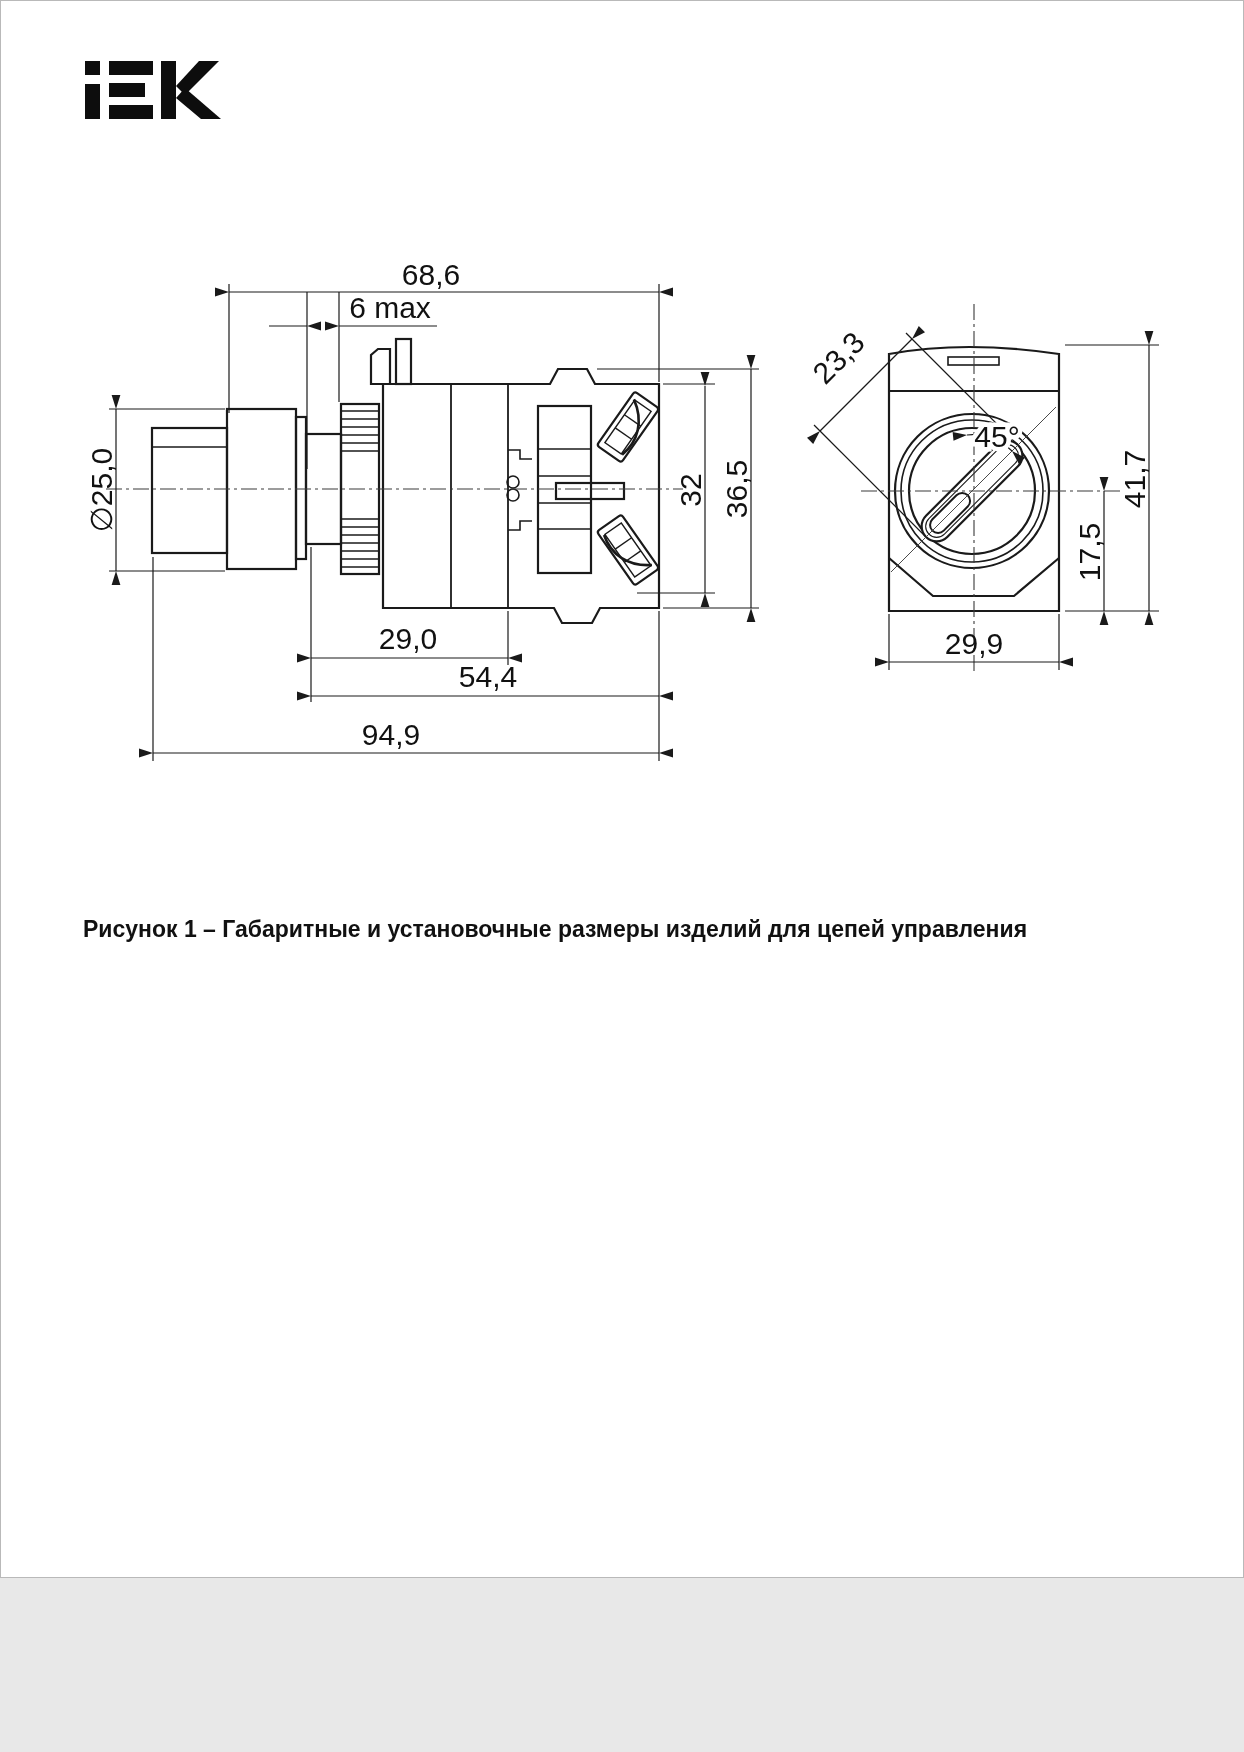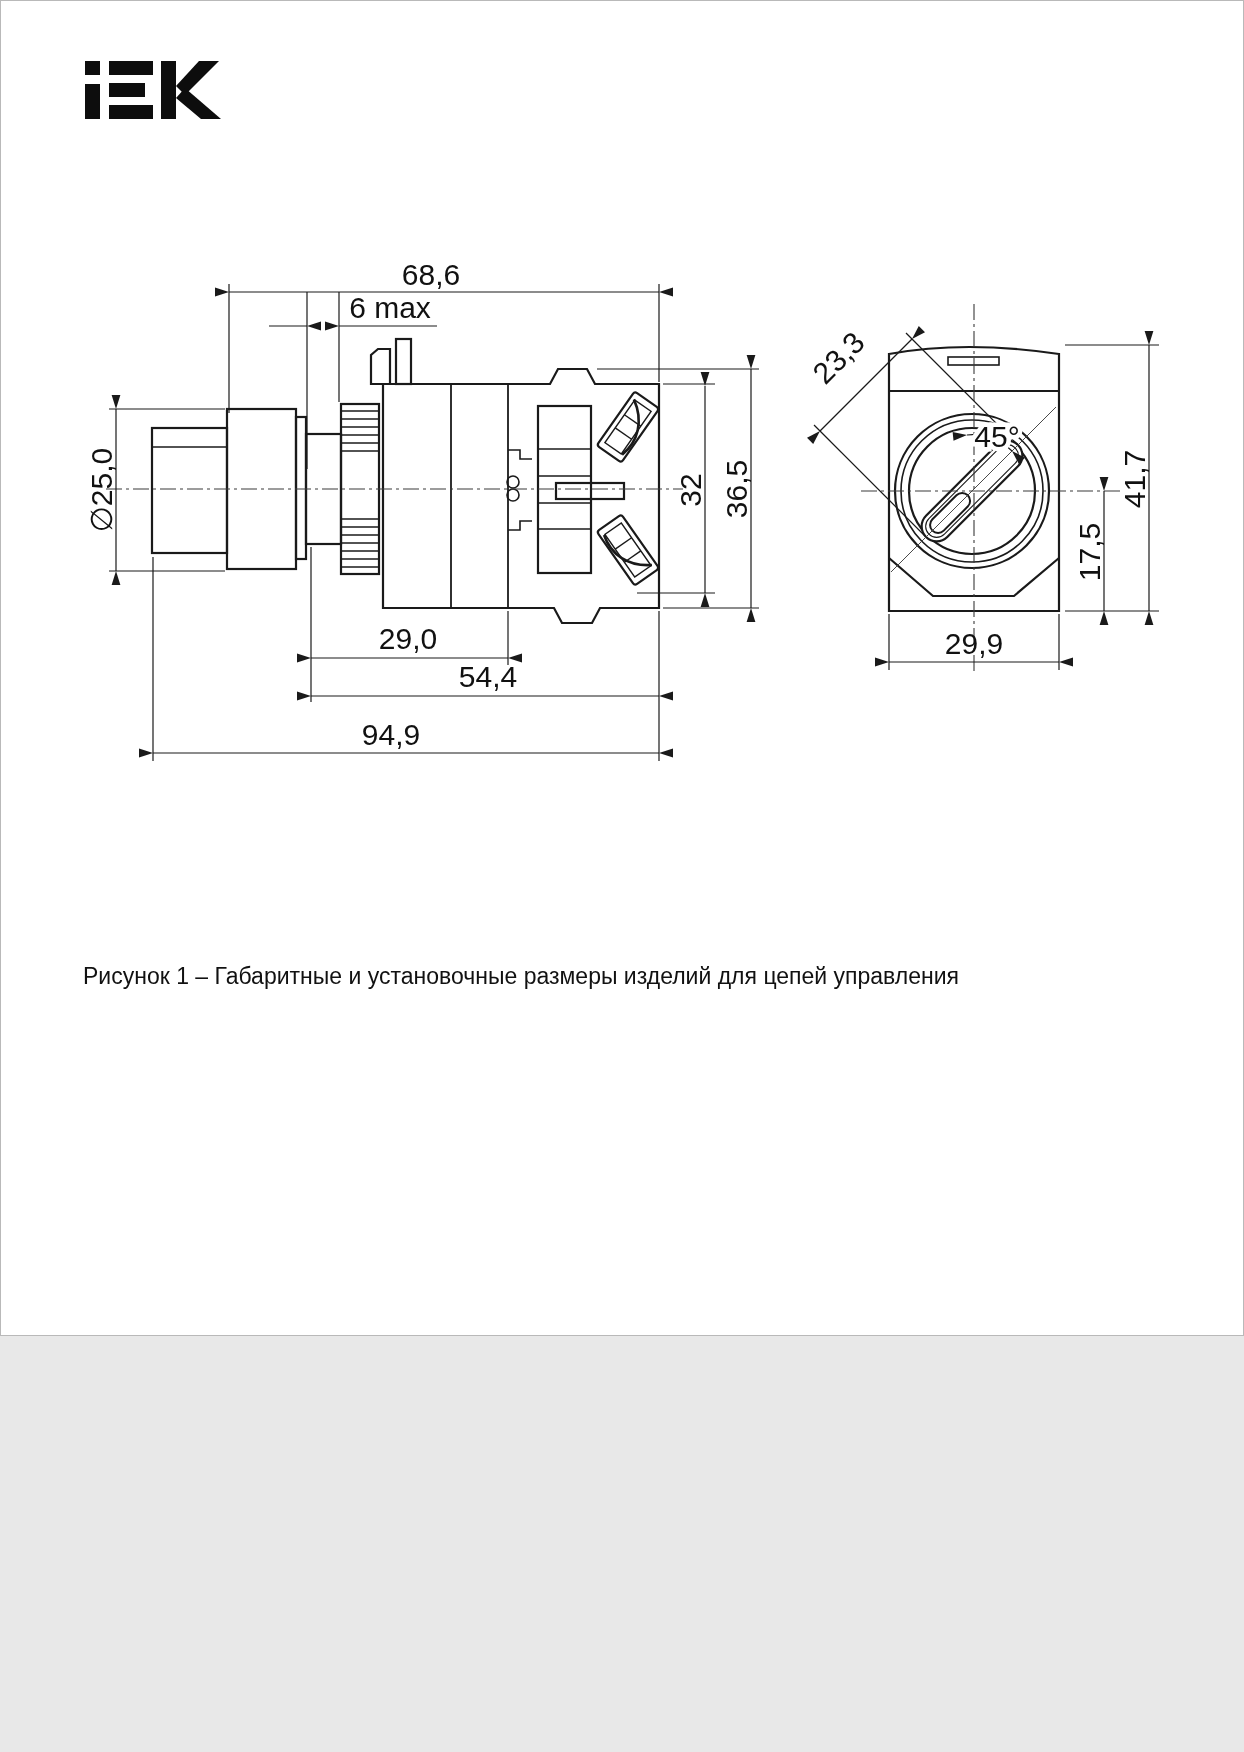--- a/index.html
+++ b/index.html
@@ -1,18 +1,18 @@
 <!DOCTYPE html>
 <html><head>
 <meta charset="utf-8">
 <style>
   html,body{margin:0;padding:0;background:#e8e8e8;}
   .page{
     position:relative;
-    width:1244px;height:1336px;
+    width:1244px;height:1578px;
     margin:0 auto;
     background:#ffffff;
     border:1px solid #b9b9b9;
     box-sizing:border-box;
     font-family:"Liberation Sans", sans-serif;
     overflow:hidden;
   }
   svg{position:absolute;left:0;top:0;}
   .dim-text{
     font-family:"Liberation Sans", sans-serif;
@@ -24,21 +24,21 @@
     stroke:#ffffff;
     stroke-width:9px;
   }
   .label-line{
     position:absolute;
     left:82px;
     color:#111;
     white-space:nowrap;
   }
   .product-label{top:872px;font-size:21px;}
-  .figure-caption{top:962px;font-size:23px;}
+  .figure-caption{top:915px;font-size:23px;font-weight:bold;}
 </style>
 </head>
 <body>
 
 <div class="page">
 
   <svg width="1244" height="1752" viewBox="0 0 1244 1752">
     <defs>
       <marker id="dimArrow" viewBox="0 0 16 12" refX="1" refY="6" markerWidth="16" markerHeight="12" orient="auto-start-reverse" markerUnits="userSpaceOnUse">
         <path d="M1,6 L15,1.6 L15,10.4 Z" fill="#1a1a1a"></path>

